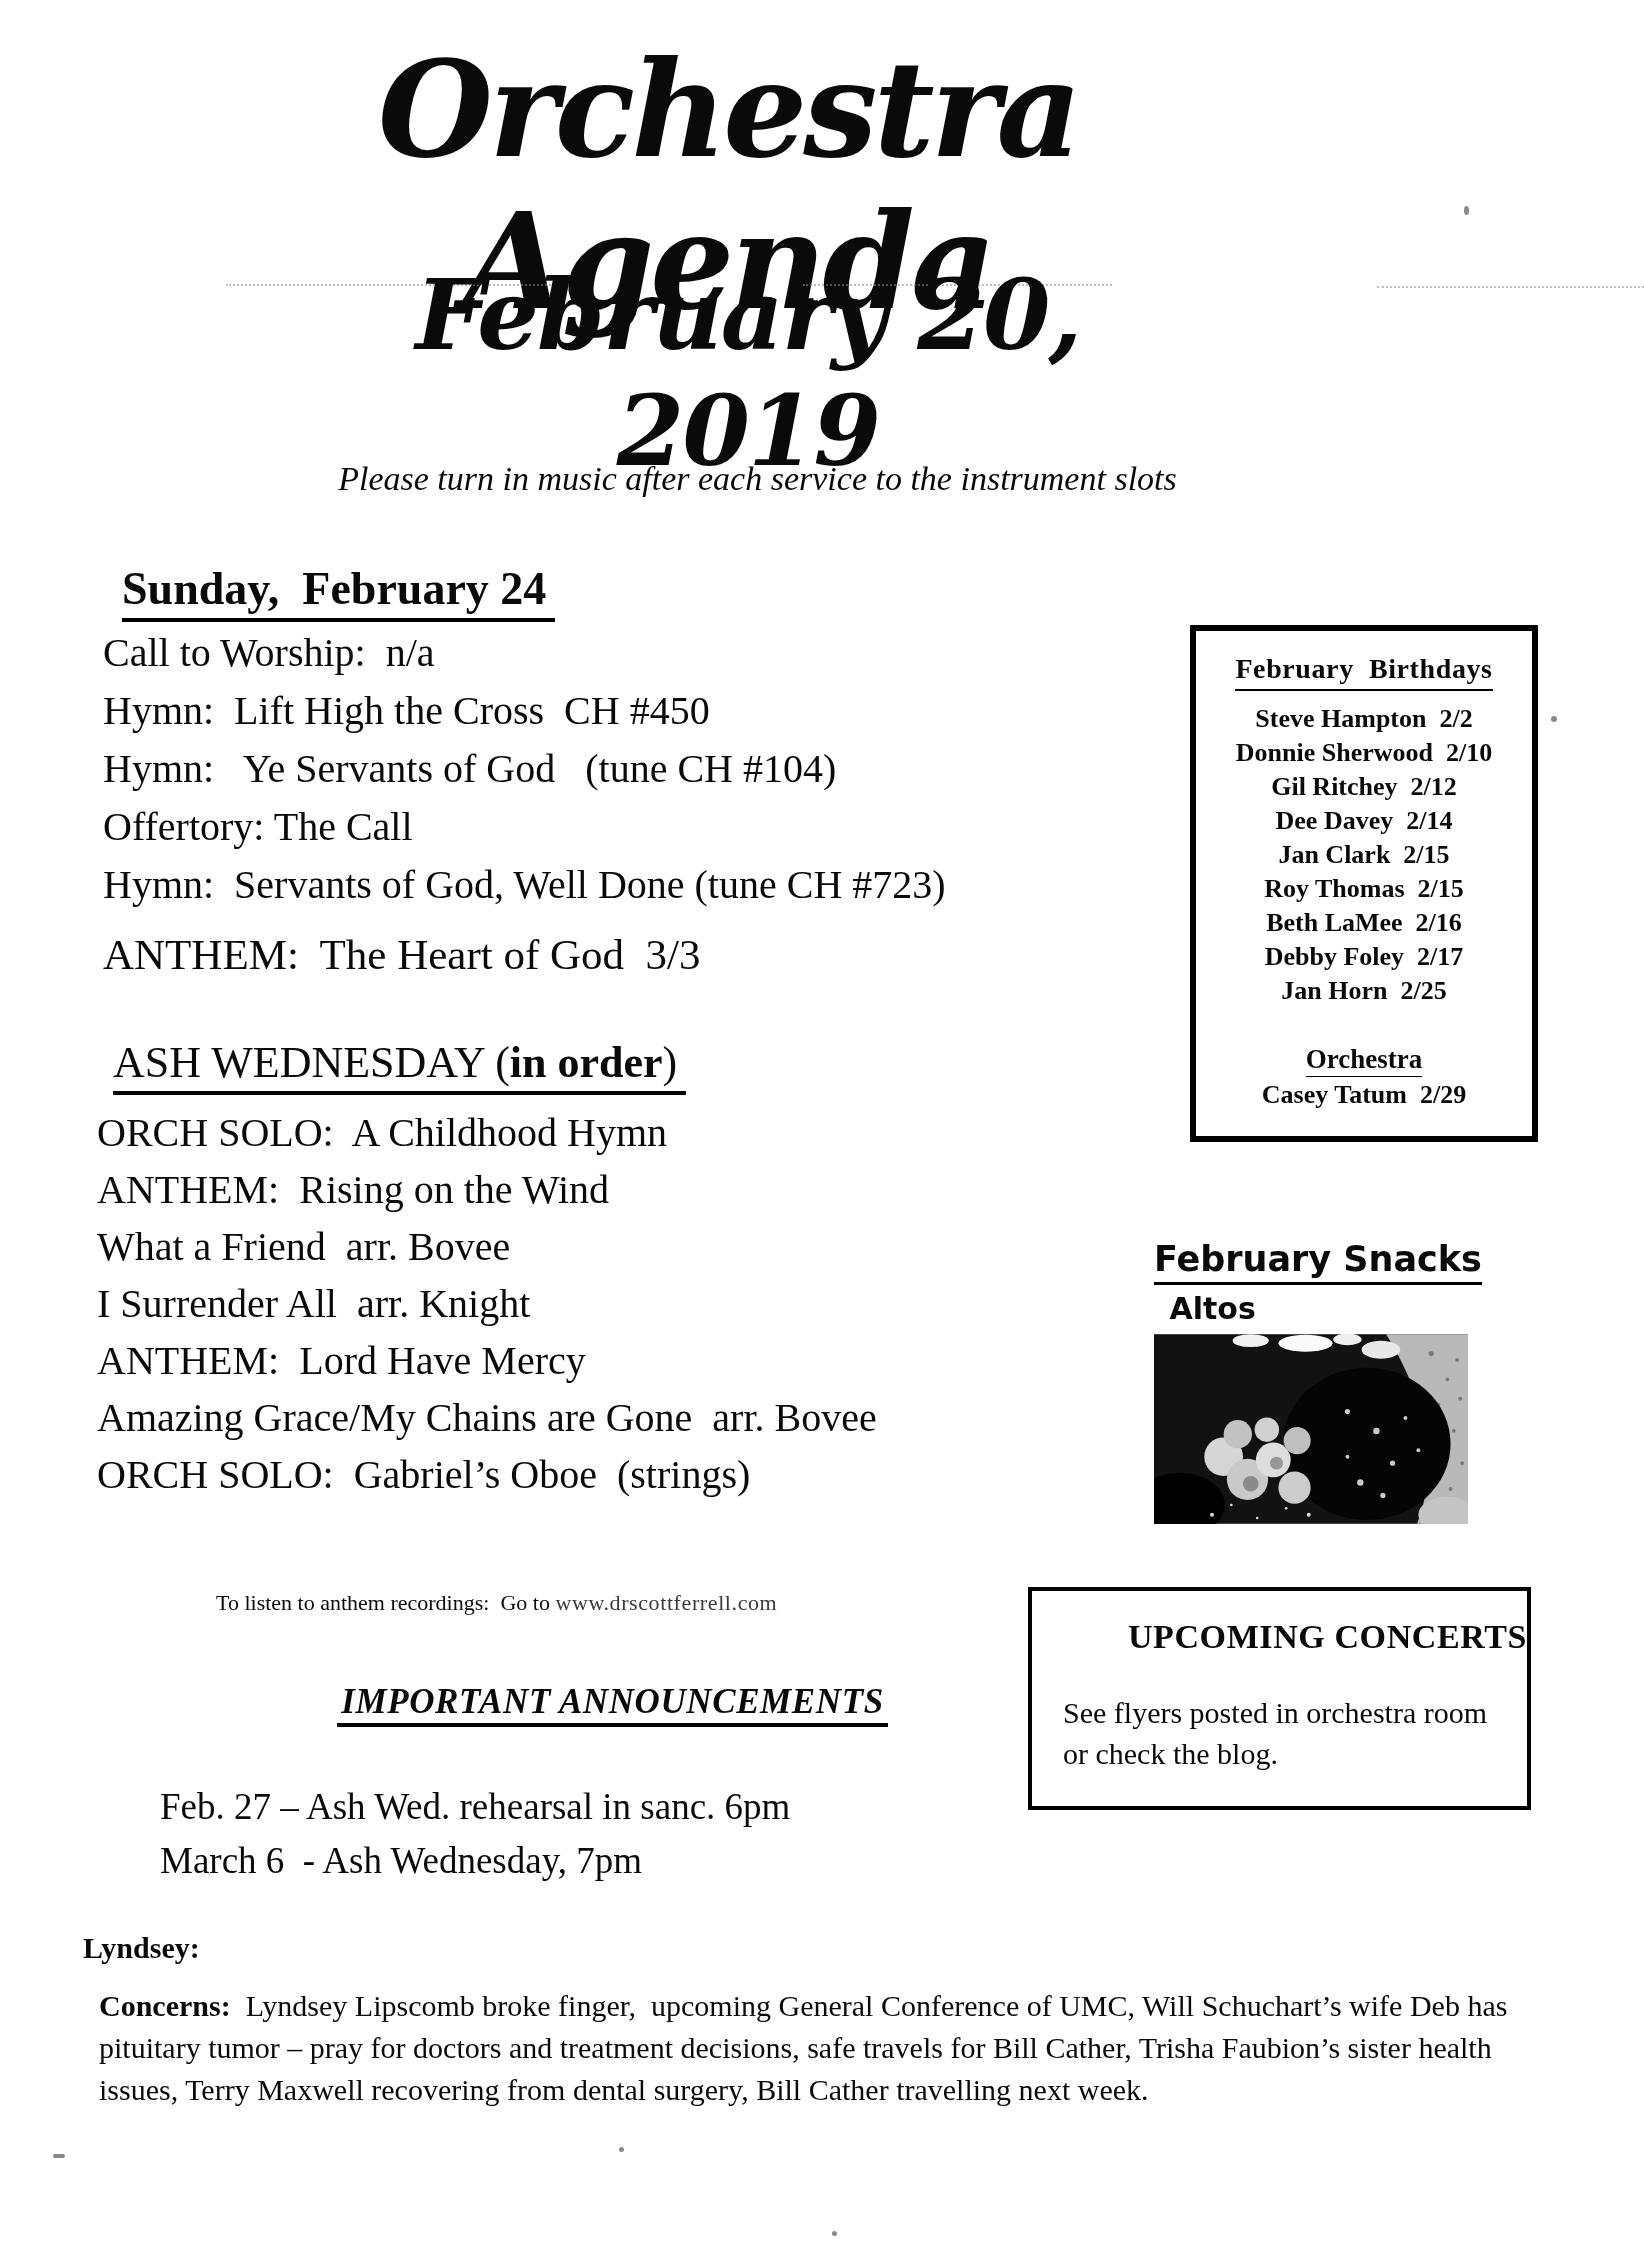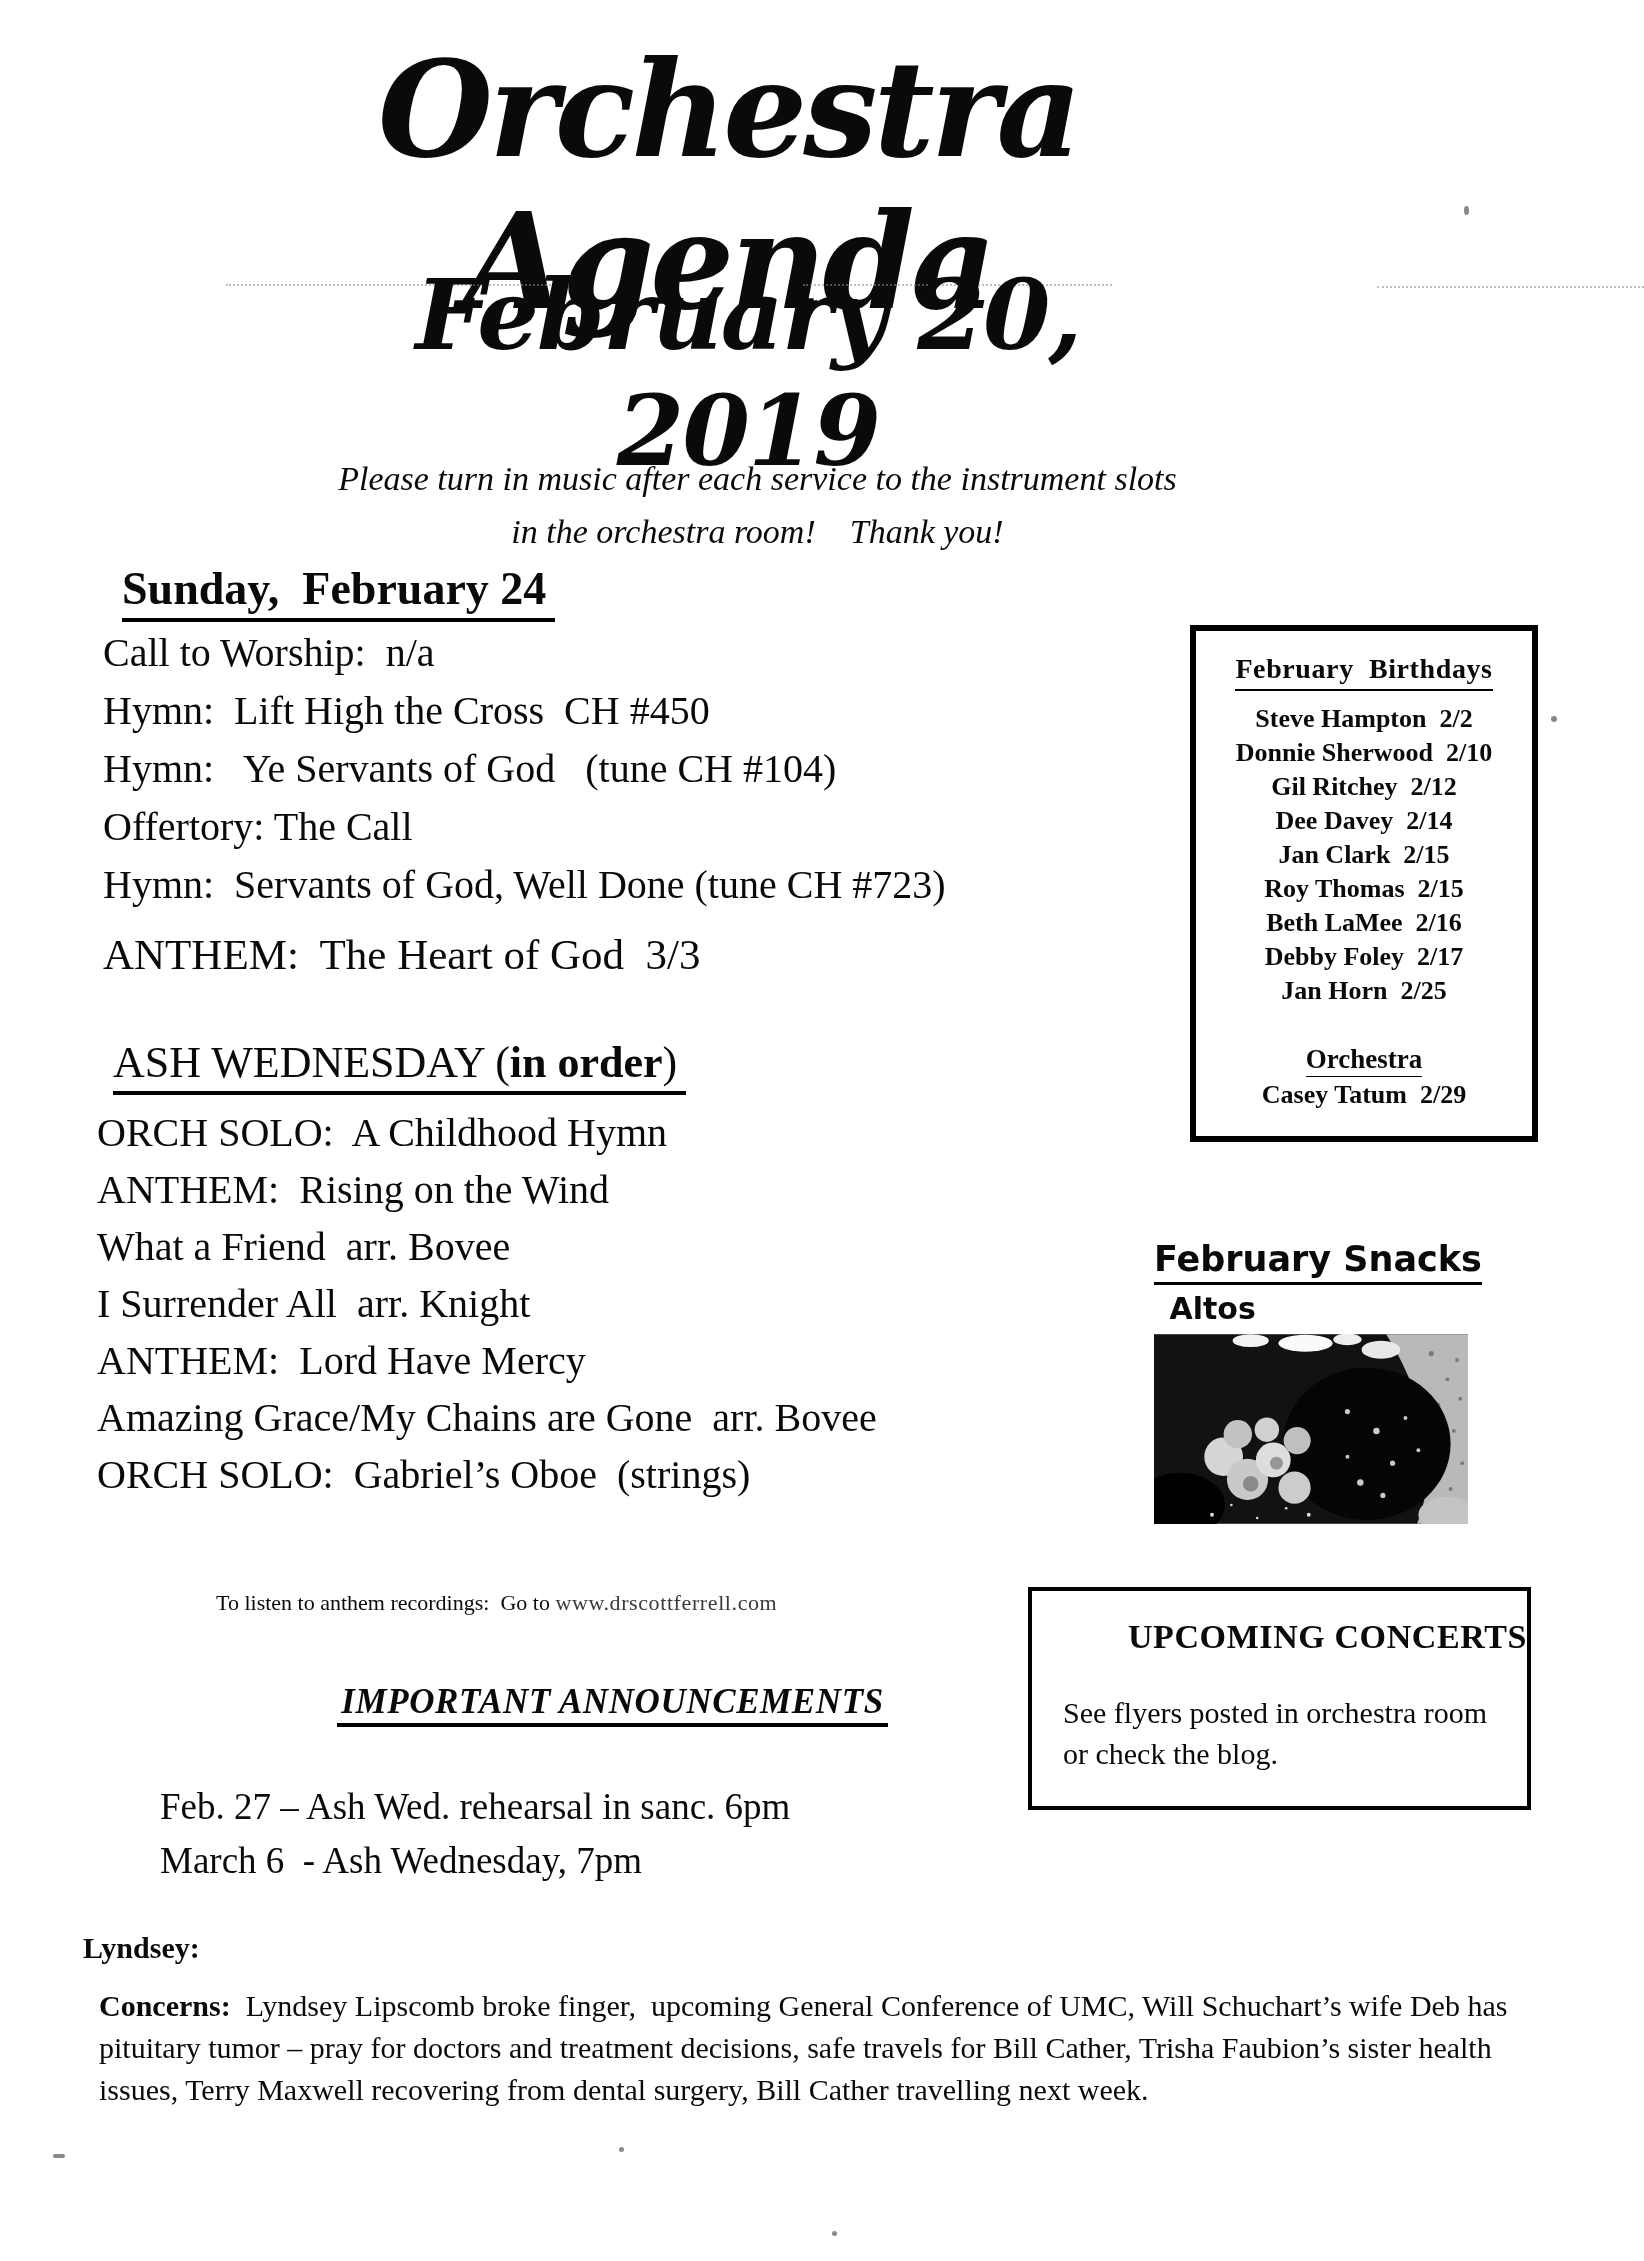--- a/index.html
+++ b/index.html
@@ -85,21 +85,20 @@
   <div class="abs title pre">Orchestra Agenda</div>
 
   <div class="abs dash" style="left:226px;top:284px;width:329px;"></div>
   <div class="abs dash" style="left:803px;top:284px;width:309px;"></div>
   <div class="abs dash" style="left:1377px;top:286px;width:267px;"></div>
 
   <div class="abs date pre">February 20, 2019</div>
 
   <div class="abs notice">
     <div class="pre">Please turn in music after each service to the instrument slots</div>
-    <div class="pre">in the orchestra room!    Thank you!</div>
   </div>
 
   <div class="abs sunday-heading">
     <span class="h-underline pre">Sunday,  February 24</span>
   </div>
   <div class="abs sunday-items">
     <div class="item pre">Call to Worship:  n/a</div>
     <div class="item pre">Hymn:  Lift High the Cross  CH #450</div>
     <div class="item pre">Hymn:   Ye Servants of God   (tune CH #104)</div>
     <div class="item pre">Offertory: The Call</div>

